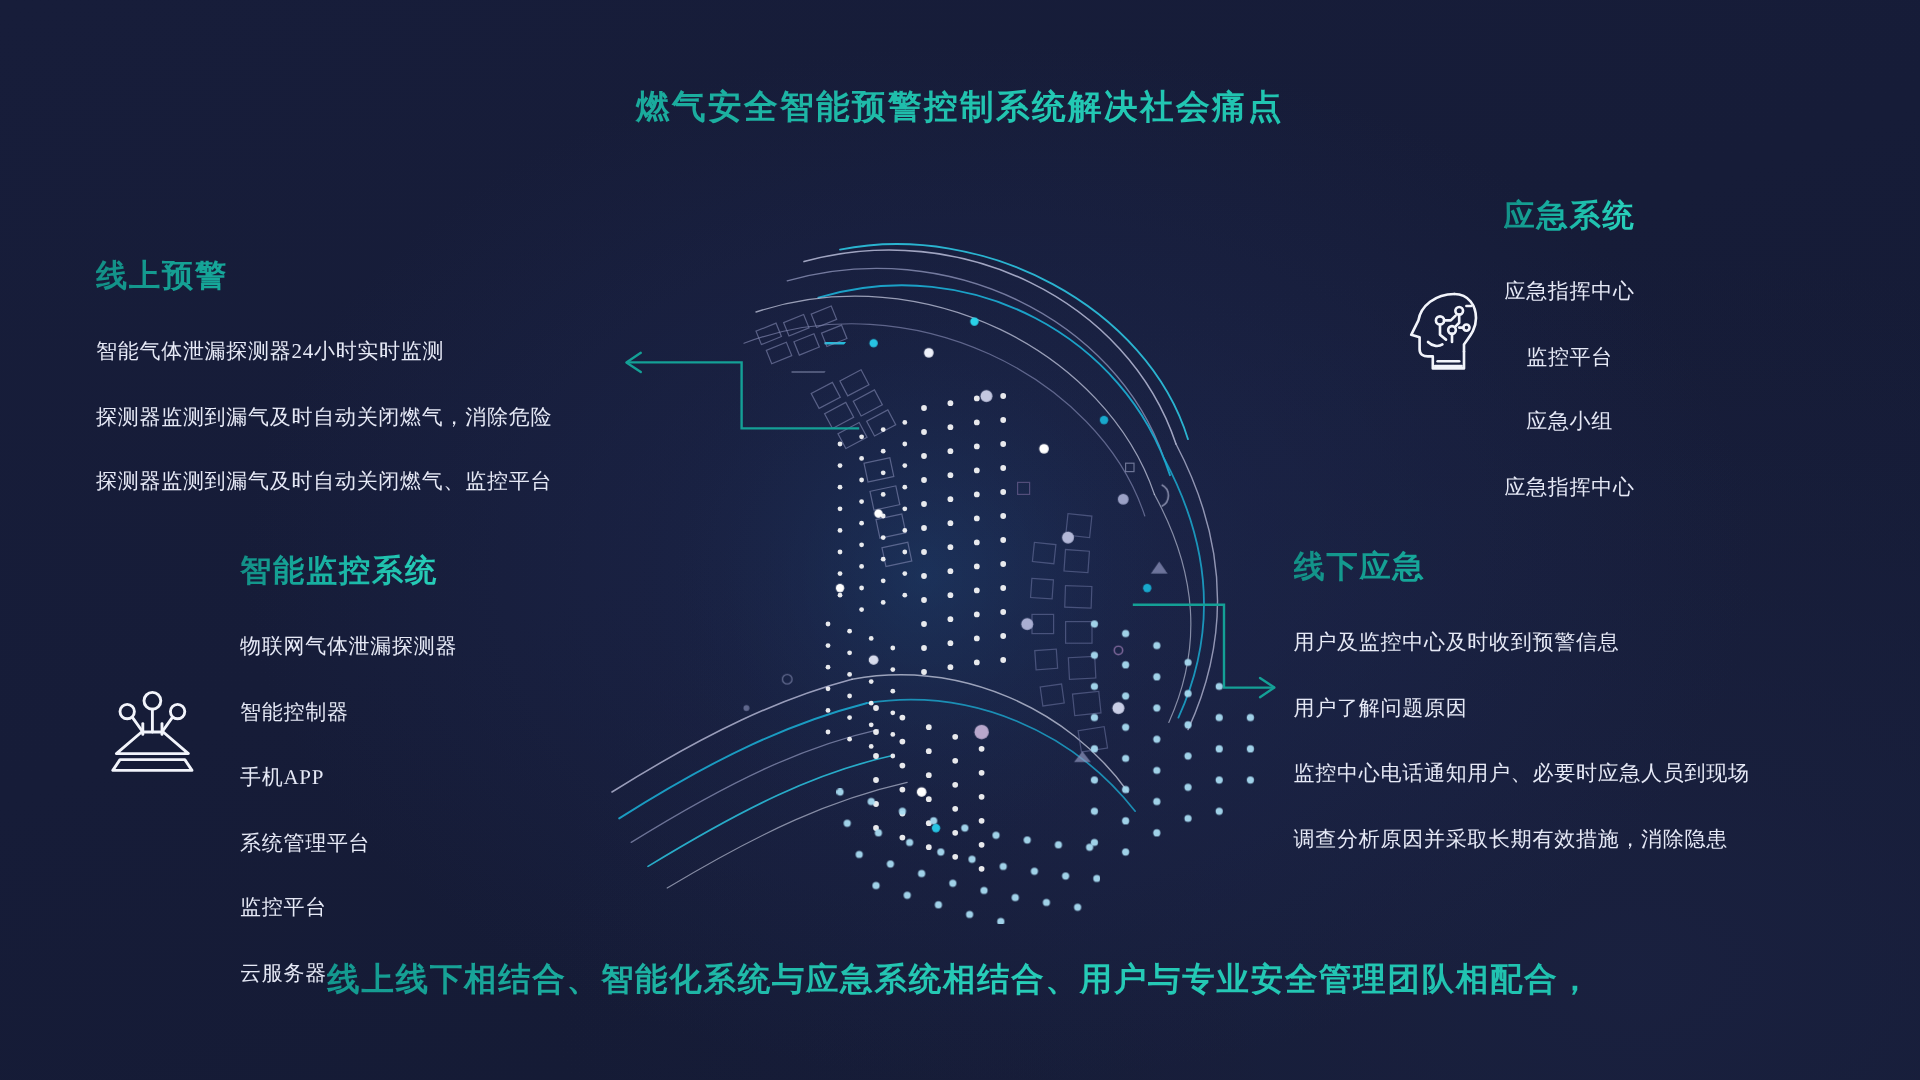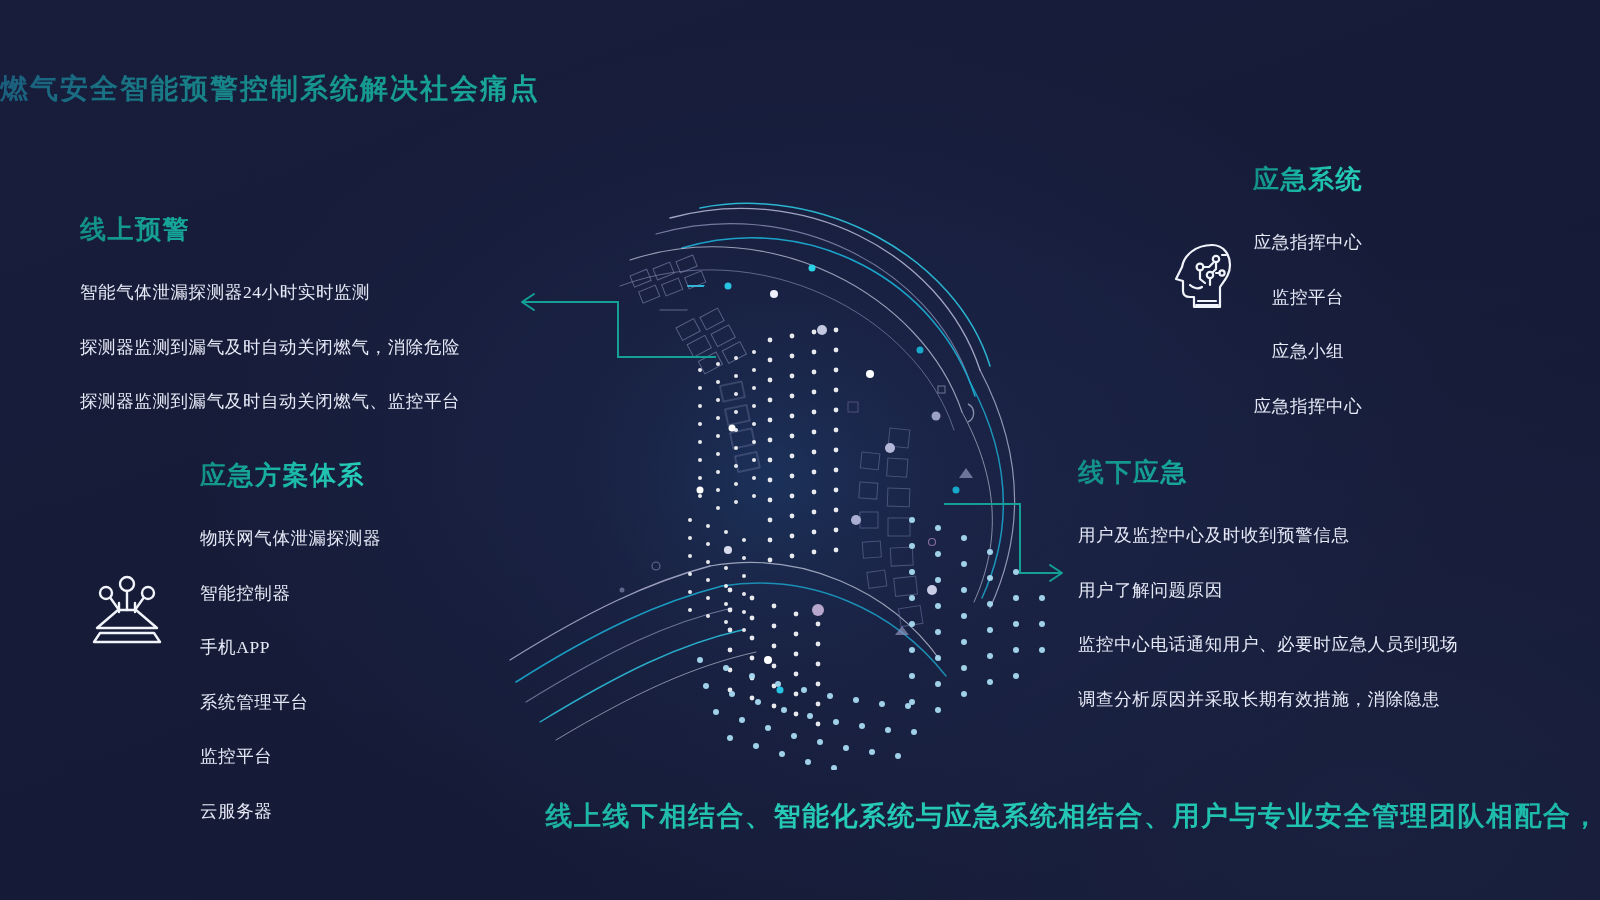--- a/index.html
+++ b/index.html
@@ -13,30 +13,30 @@
     position:absolute; left:0; top:0; width:1600px; height:900px;
     background:
       radial-gradient(ellipse 900px 620px at 52% 52%, rgba(32,44,88,0.55) 0%, rgba(22,28,56,0) 70%),
       radial-gradient(ellipse 1200px 800px at 85% 90%, rgba(26,33,64,0.9) 0%, rgba(22,28,56,0) 75%),
       linear-gradient(160deg, #171d3a 0%, #161c38 45%, #141a33 100%);
     overflow:hidden;
   }
 
   
   .main-title {
-    position:absolute; left:0; top:70px; width:1600px; text-align:left;
+    position:absolute; left:0; top:70px; width:1600px; text-align:center;
     font-size:28px; font-weight:bold; letter-spacing:2px;
     background:linear-gradient(100deg,#1b5f7e 0%,#15998f 22%,#23c9b4 55%,#19b5a6 100%);
     -webkit-background-clip:text; background-clip:text;
     -webkit-text-fill-color:transparent; color:#1ebfae;
     font-family:"Liberation Serif", serif;
   }
 
   .bottom-caption {
-    position:absolute; left:0; top:798px; width:1600px; text-align:right;
+    position:absolute; left:0; top:798px; width:1600px; text-align:center;
     font-size:27px; font-weight:bold; letter-spacing:1.5px;
     background:linear-gradient(100deg,#1a5d7c 0%,#149a90 18%,#27cdb8 52%,#1bb9a9 100%);
     -webkit-background-clip:text; background-clip:text;
     -webkit-text-fill-color:transparent; color:#1ebfae;
   }
 
   
   .block { position:absolute; }
   .block-title {
     font-size:26px; font-weight:bold; letter-spacing:1.5px;
@@ -446,21 +446,21 @@
   <div class="main-title">燃气安全智能预警控制系统解决社会痛点</div>
 
   <div class="block sp-lg" id="blk-online">
     <div class="block-title">线上预警</div>
     <div class="block-line">智能气体泄漏探测器24小时实时监测</div>
     <div class="block-line">探测器监测到漏气及时自动关闭燃气，消除危险</div>
     <div class="block-line">探测器监测到漏气及时自动关闭燃气、监控平台</div>
   </div>
 
   <div class="block sp-sm" id="blk-monitor">
-    <div class="block-title">应急方案体系</div>
+    <div class="block-title">智能监控系统</div>
     <div class="block-line">物联网气体泄漏探测器</div>
     <div class="block-line">智能控制器</div>
     <div class="block-line">手机APP</div>
     <div class="block-line">系统管理平台</div>
     <div class="block-line">监控平台</div>
     <div class="block-line">云服务器</div>
   </div>
 
   <svg id="icon-monitor-wrap" class="icon-svg" width="70" height="78" viewBox="0 0 70 78">
     <g fill="none" stroke="#f2f4fb" stroke-width="2.4" stroke-linejoin="round" stroke-linecap="round">

